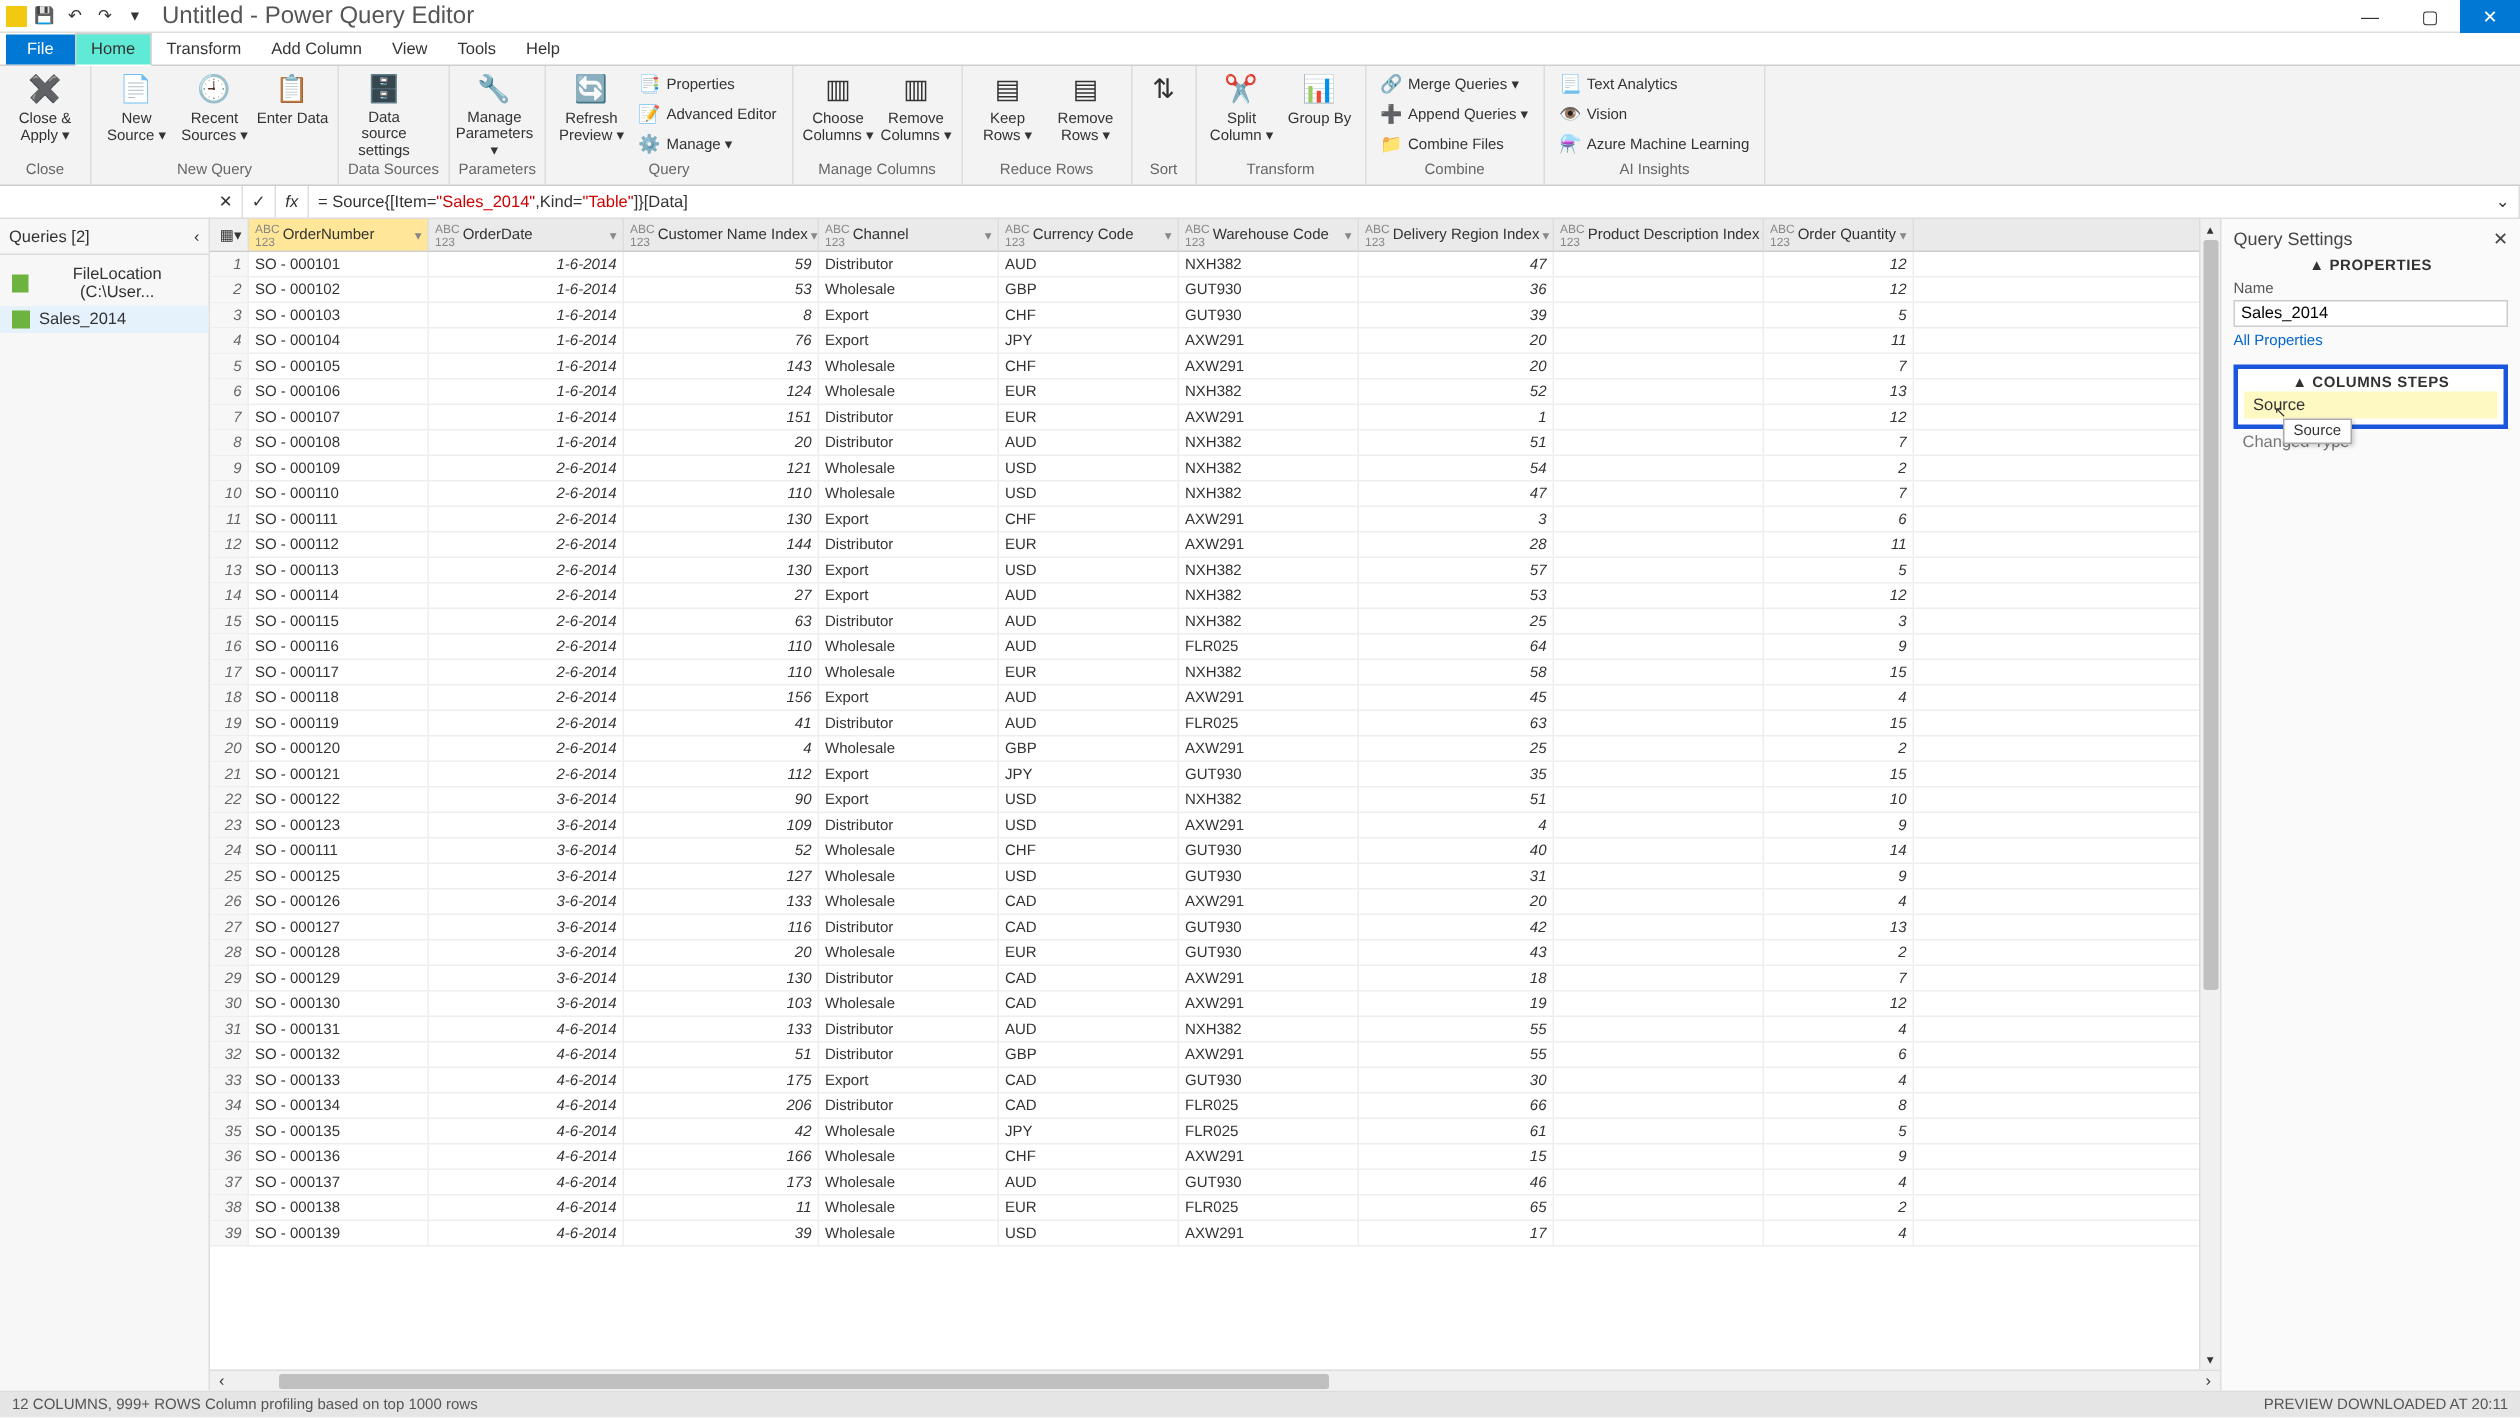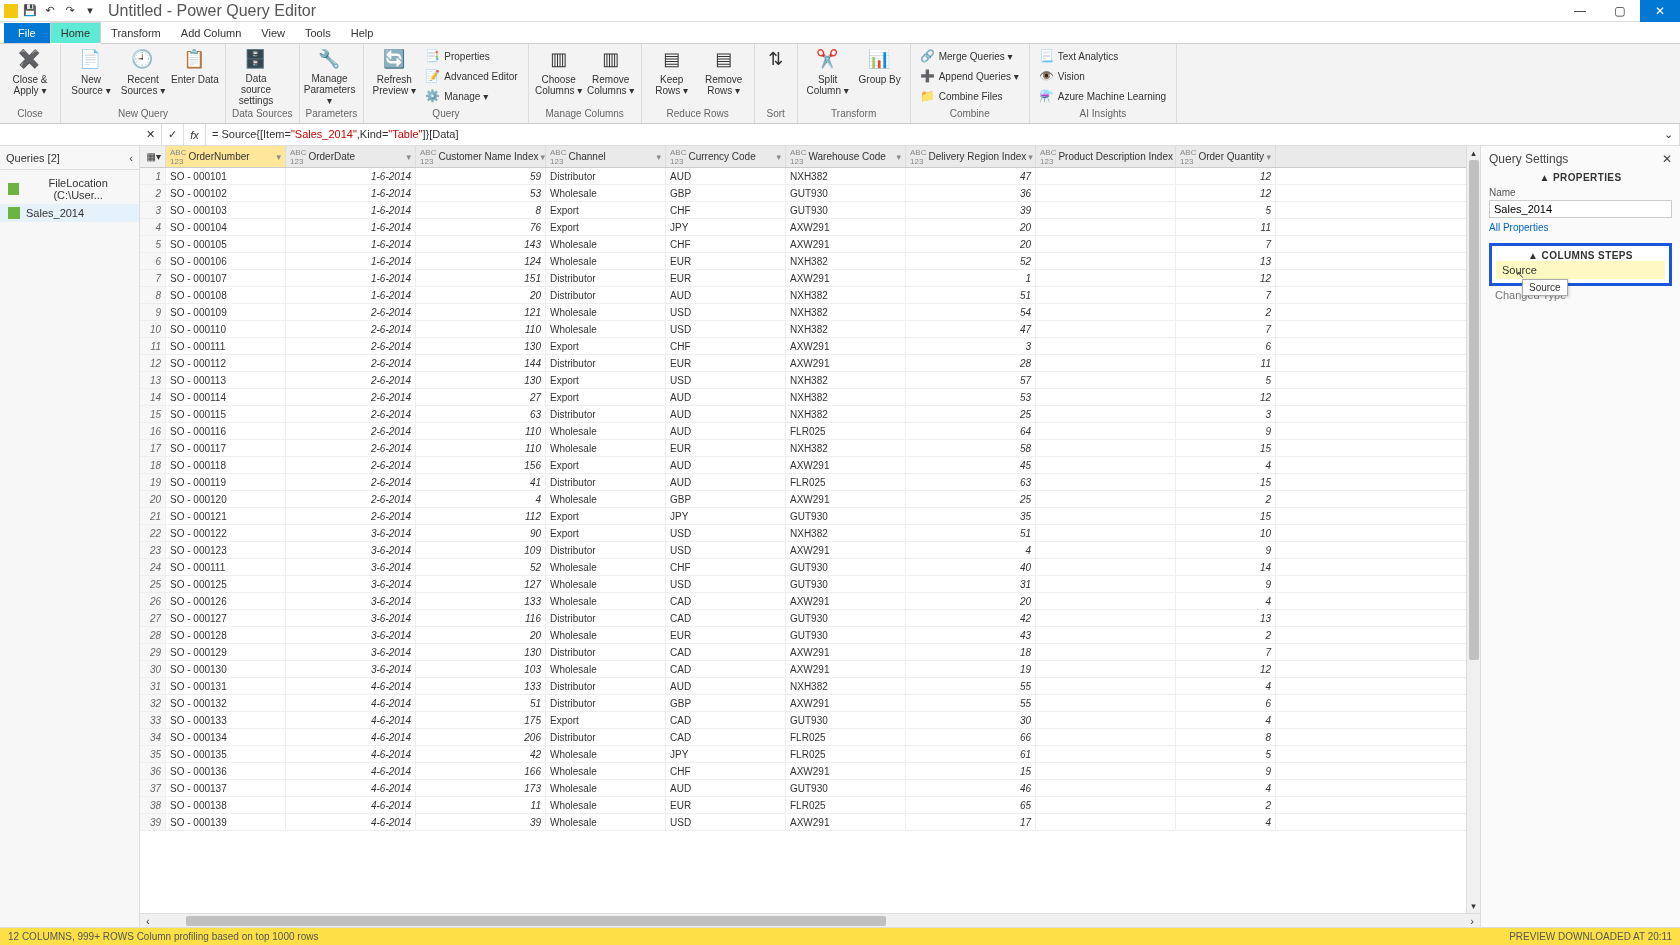--- a/index.html
+++ b/index.html
@@ -82,21 +82,21 @@
 .prop-name-label { font-size: 10px; color: #555; margin-top: 4px; }
 .prop-input { width: 100%; border: 1px solid #ccc; padding: 2px 4px; font-size: 11px; margin-top: 2px; }
 .all-props { color: #0066cc; font-size: 10px; margin-top: 4px; cursor: pointer; }
 .applied-steps-box { border: 3px solid #1a56db; padding: 4px; background: #fff; }
 .step-item { padding: 3px 6px; font-size: 11px; cursor: pointer; position: relative;}
 .step-item.sel { background: #fef9c3; }
 .tooltip-box { position: absolute; top: 18px; left: 26px; background: #fff; border: 1px solid #aaa; padding: 2px 6px; font-size: 10px; box-shadow: 1px 1px 3px rgba(0,0,0,0.2); z-index: 5;}
 .change-type { font-size: 11px; color: #777; padding: 3px 6px; }
 
 
-.status-bar { height: 18px; background: #fde047; border-top: 1px solid #ddd; display: flex; align-items: center; font-size: 10px; color: #555; padding: 0 8px; justify-content: space-between; }
+.status-bar { height: 18px; background: #e5e5e5; border-top: 1px solid #ddd; display: flex; align-items: center; font-size: 10px; color: #555; padding: 0 8px; justify-content: space-between; }
 
 .vscroll { position: absolute; right: 0; top: 0; bottom: 14px; width: 14px; background: #f0f0f0; border-left: 1px solid #ddd; display: flex; flex-direction: column; align-items: center;}
 .vscroll .arrow { height: 14px; width: 14px; display: flex; align-items: center; justify-content: center; font-size: 9px;}
 .vscroll .track { flex: 1; width: 10px; position: relative; }
 .vscroll .vthumb { position: absolute; top: 0; left: 0; right: 0; height: 500px; background: #c0c0c0; border-radius: 2px;}
 </style>
 </head>
 <body>
 
 <div class="title-bar">

